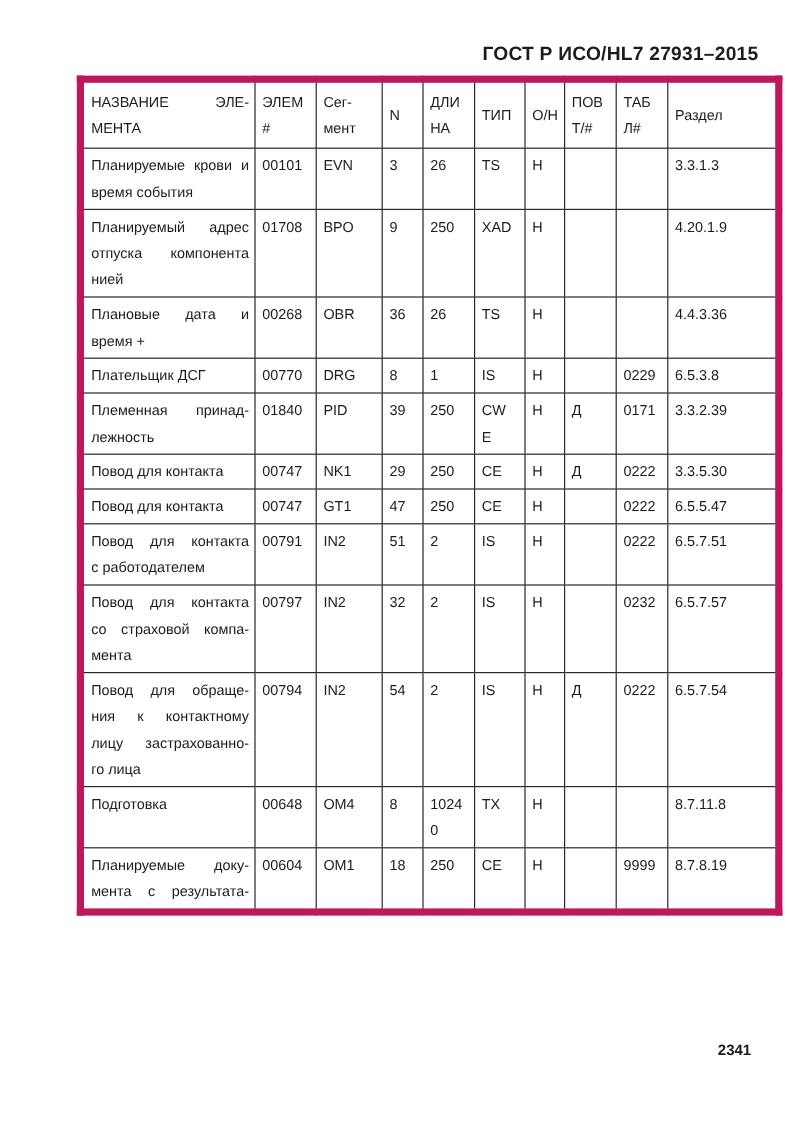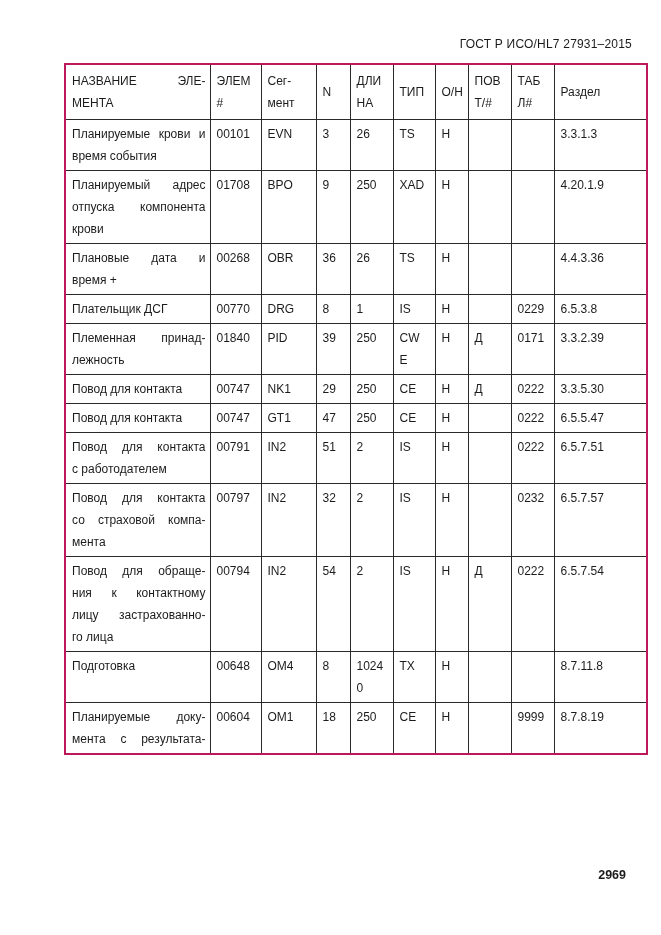--- a/index.html
+++ b/index.html
@@ -12,33 +12,33 @@
     width: 661px;
     height: 935px;
     font-family: "Liberation Sans", sans-serif;
     color: #1c1c1c;
     overflow: hidden;
   }
   .doc-header {
     position: absolute;
     top: 37px;
     right: 29px;
-    font-size: 12px;
-    font-weight: 400;
+    font-size: 16px;
+    font-weight: 700;
     letter-spacing: 0.2px;
     white-space: nowrap;
   }
   table.gost {
     position: absolute;
     left: 64px;
     top: 63px;
     width: 582px;
     border-collapse: collapse;
     table-layout: fixed;
-    border: 2px solid #be185d;
+    border: 6px solid #be185d;
   }
   table.gost th,
   table.gost td {
     border: 1px solid #2a2a2a;
     padding: 3px 4px 3px 6px;
     font-size: 12px;
     font-weight: 400;
     line-height: 22px;
     text-align: left;
     vertical-align: top;
@@ -156,21 +156,21 @@
         <td></td>
         <td></td>
         <td>
           <div class="cl">3.3.1.3</div>
         </td>
       </tr>
       <tr>
         <td>
           <div class="cl cl-j">Планируемый адрес</div>
           <div class="cl cl-j">отпуска компонента</div>
-          <div class="cl">крови</div>
+          <div class="cl">нией</div>
         </td>
         <td>
           <div class="cl">01708</div>
         </td>
         <td>
           <div class="cl">BPO</div>
         </td>
         <td>
           <div class="cl">9</div>
         </td>
@@ -498,13 +498,13 @@
         <td>
           <div class="cl">9999</div>
         </td>
         <td>
           <div class="cl">8.7.8.19</div>
         </td>
       </tr>
     </tbody>
 </table>
 
-<div class="page-num">2969</div>
+<div class="page-num">2341</div>
 
 </body></html>

